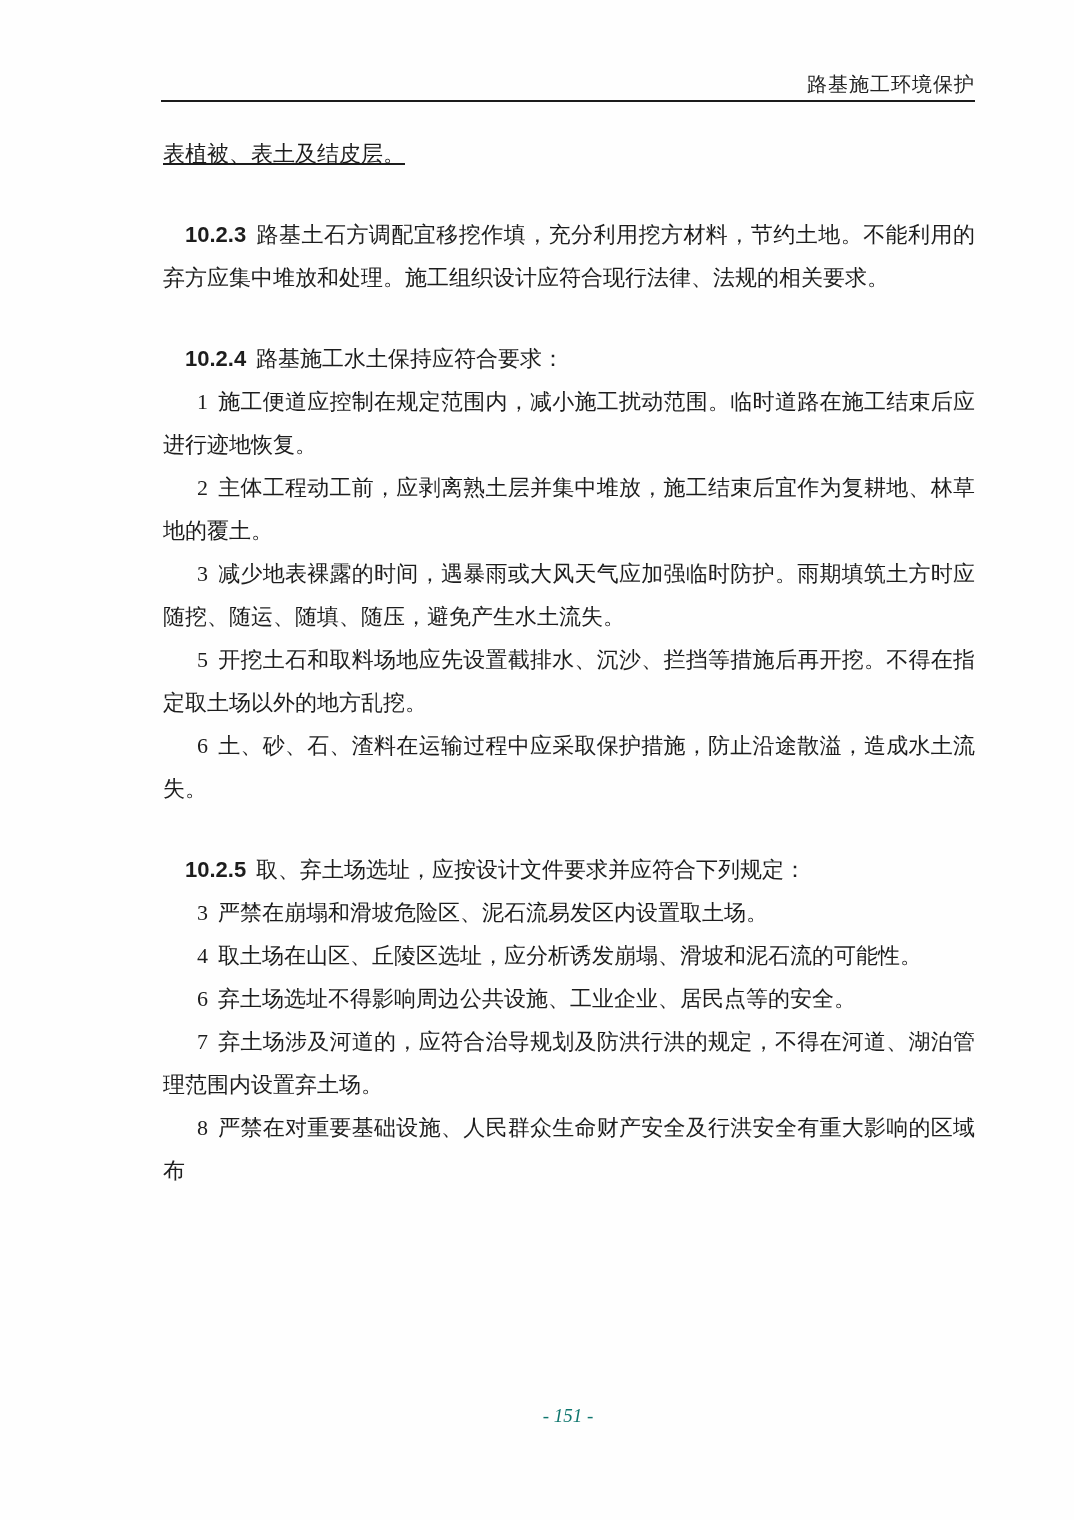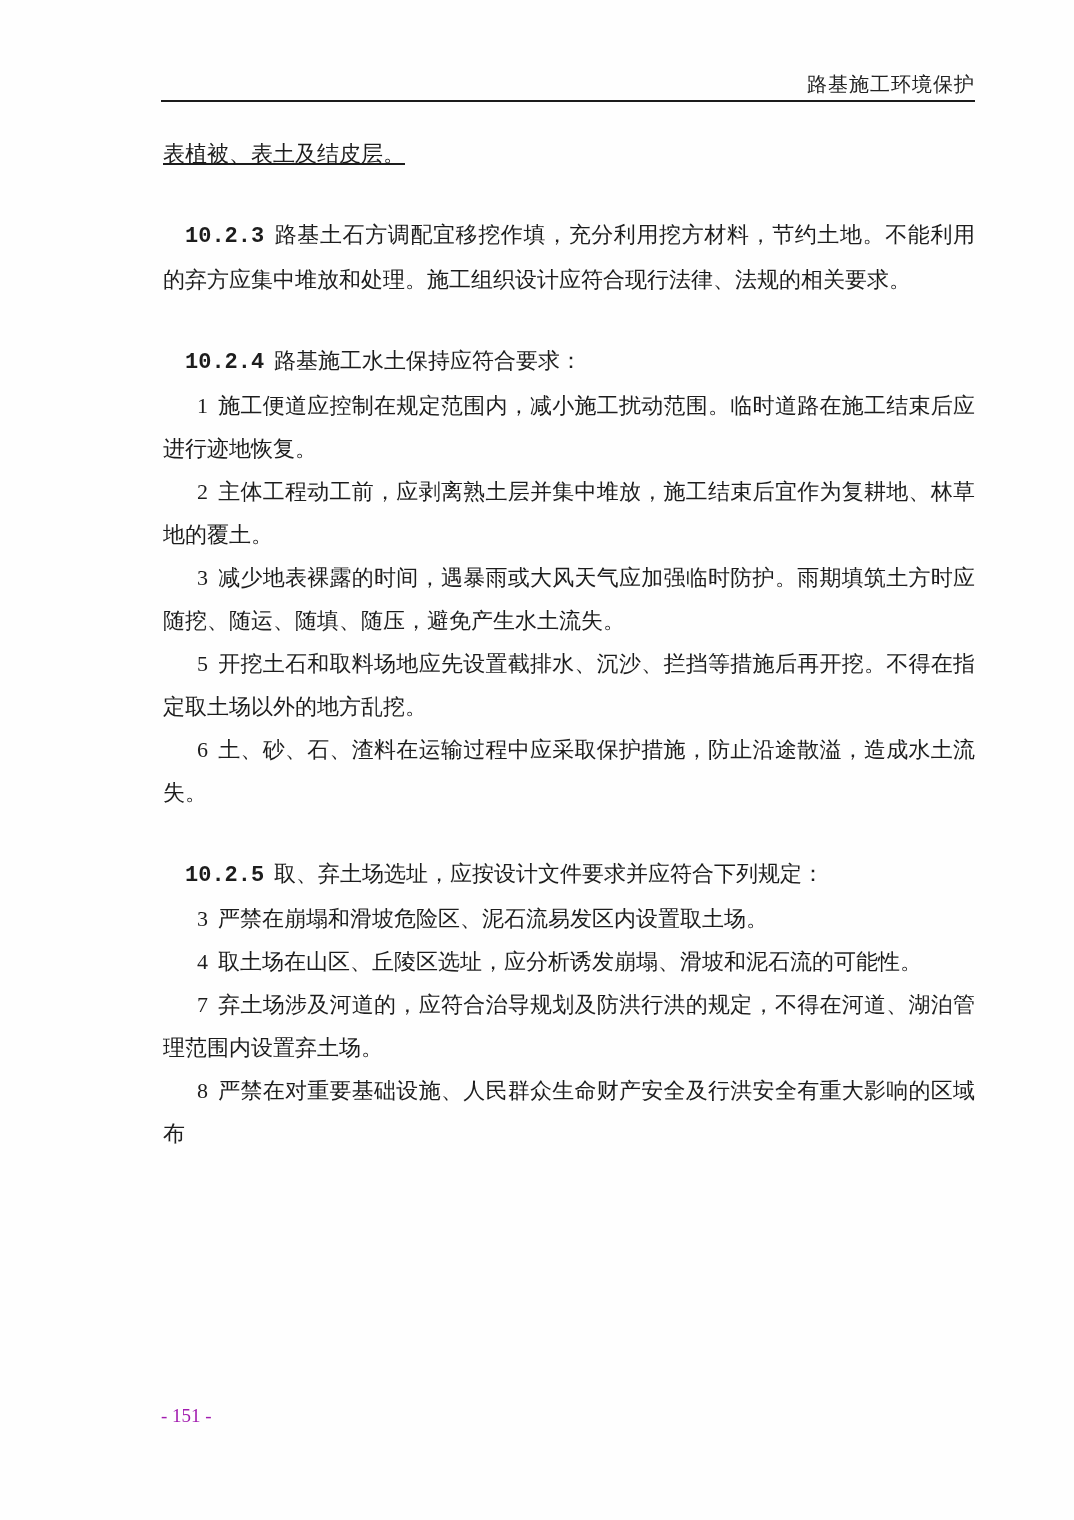--- a/index.html
+++ b/index.html
@@ -50,33 +50,35 @@
     margin: 0;
     text-indent: 2em;
   }
   .para.flush  { text-indent: 0; text-decoration: underline; }
   .para.clause { text-indent: 1em; }
   .para.item   { text-indent: 1.55em; }
   .para.spaced { margin-top: 38px; }
   .num { margin-right: 0.45em; }
   .clause .num {
     font-weight: bold;
-    font-family: Liberation Mono, monospace;
+    font-family: Liberation Sans, sans-serif;
   }
   .item .num {
     font-family: "Liberation Serif", serif;
   }
   .footer-pagenum {
     position: absolute;
     top: 1405px;
     left: 161px;
     width: 814px;
+    text-align: center;
     font-size: 19px;
-    color: #a21caf;
+    color: #0f766e;
     font-family: "Liberation Serif", serif;
+    font-style: italic;
   }
 </style>
 </head>
 <body>
 
 <div class="page">
 
   <div class="header-title">路基施工环境保护</div>
 
   <div class="header-rule"></div>
@@ -102,20 +104,21 @@
 
     <p class="para clause spaced"><span class="num">10.2.5</span><span>取、弃土场选址，应按设计文件要求并应符合下列规定：</span></p>
 
 
 
     <p class="para item"><span class="num">3</span><span>严禁在崩塌和滑坡危险区、泥石流易发区内设置取土场。</span></p>
 
     <p class="para item"><span class="num">4</span><span>取土场在山区、丘陵区选址，应分析诱发崩塌、滑坡和泥石流的可能性。</span></p>
 
 
+    <p class="para item"><span class="num">6</span><span>弃土场选址不得影响周边公共设施、工业企业、居民点等的安全。</span></p>
 
     <p class="para item"><span class="num">7</span><span>弃土场涉及河道的，应符合治导规划及防洪行洪的规定，不得在河道、湖泊管理范围内设置弃土场。</span></p>
 
     <p class="para item"><span class="num">8</span><span>严禁在对重要基础设施、人民群众生命财产安全及行洪安全有重大影响的区域布</span></p>
 
   </div>
 
   <div class="footer-pagenum">- 151 -</div>
 
 </div>

